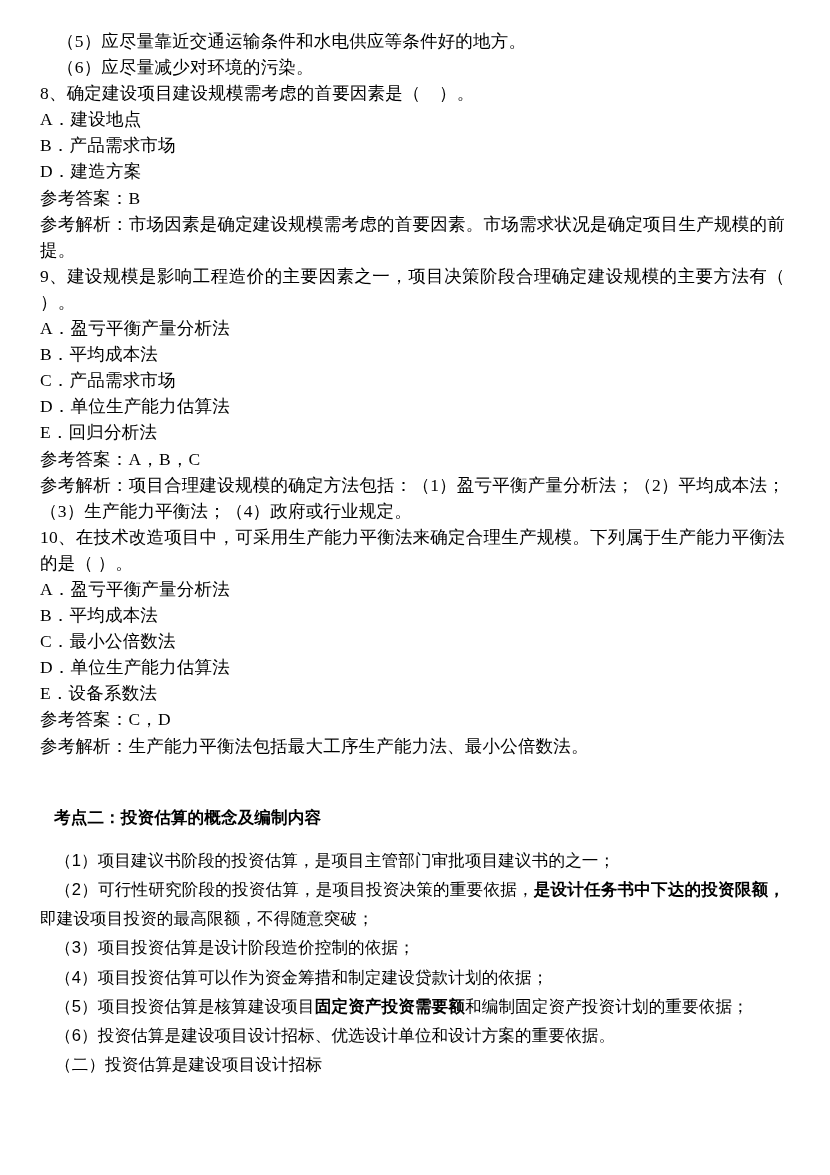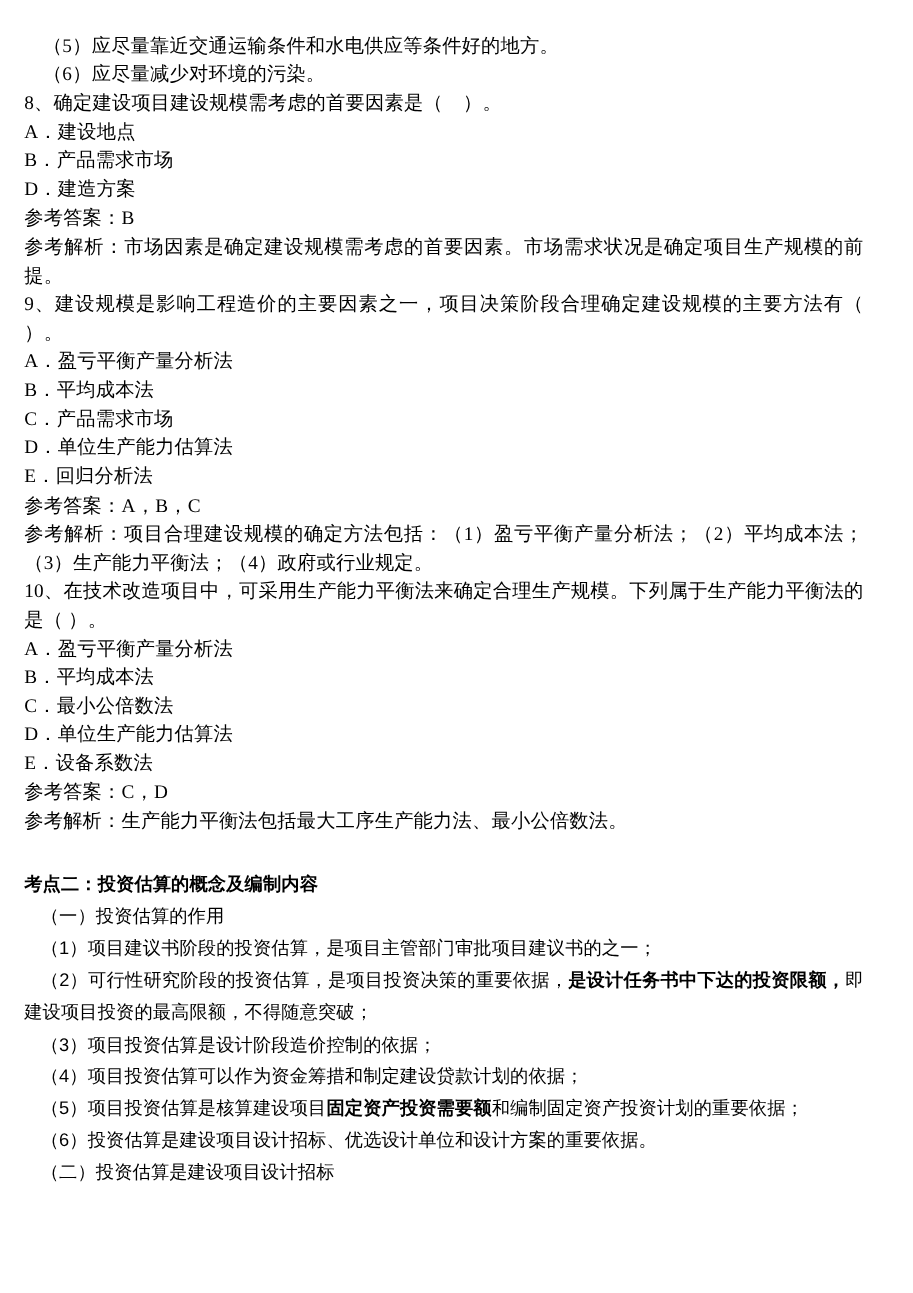--- a/index.html
+++ b/index.html
@@ -15,21 +15,21 @@
     font-family: "Liberation Serif", "DejaVu Serif", serif;
     color: #000000;
     -webkit-font-smoothing: antialiased;
   }
   .page {
     position: relative;
     width: 830px;
     height: 1108px;
     background: #ffffff;
     box-sizing: border-box;
-    padding: 28px 45px 0 22px;
+    padding: 28px 45px 0 40px;
   }
 
   
   .sec-questions {
     font-family: "Liberation Serif", "DejaVu Serif", serif;
     font-size: 17.5px;
     line-height: 26.1px;
     letter-spacing: 0.2px;
     text-align: justify;
     text-justify: inter-character;
@@ -69,21 +69,21 @@
     padding: 0;
     text-align: justify;
     text-justify: inter-character;
     text-align-last: left;
   }
   .heading {
     font-weight: bold;
     font-family: "Liberation Sans", "DejaVu Sans", sans-serif;
     font-size: 16.6px;
     line-height: 29.2px;
-    margin: 0;
+    margin: 14px;
     padding: 0;
   }
   .note-indent { text-indent: 15px; }
   b, .bold { font-weight: bold; }
 </style>
 </head>
 <body>
 
 <div class="page">
 
@@ -118,21 +118,20 @@
     <div class="ln">参考解析：生产能力平衡法包括最大工序生产能力法、最小公倍数法。</div>
 
   </div>
 
   <div class="gap"></div>
 
   <div class="sec-notes">
 
     <div class="heading">考点二：投资估算的概念及编制内容</div>
 
-    <div class="ln note-indent">（一）投资估算的作用</div>
 
     <div class="blk note-indent">
       <span>（1）项目建议书阶段的投资估算，是项目主管部门审批项目建议书的之一；</span>
     </div>
 
     <div class="blk note-indent">
       <span>（2）可行性研究阶段的投资估算，是项目投资决策的重要依据，</span><b class="bold">是设计任务书中下达的投资限额，</b><span>即建设项目投资的最高限额，不得随意突破；</span>
     </div>
 
     <div class="blk note-indent">

